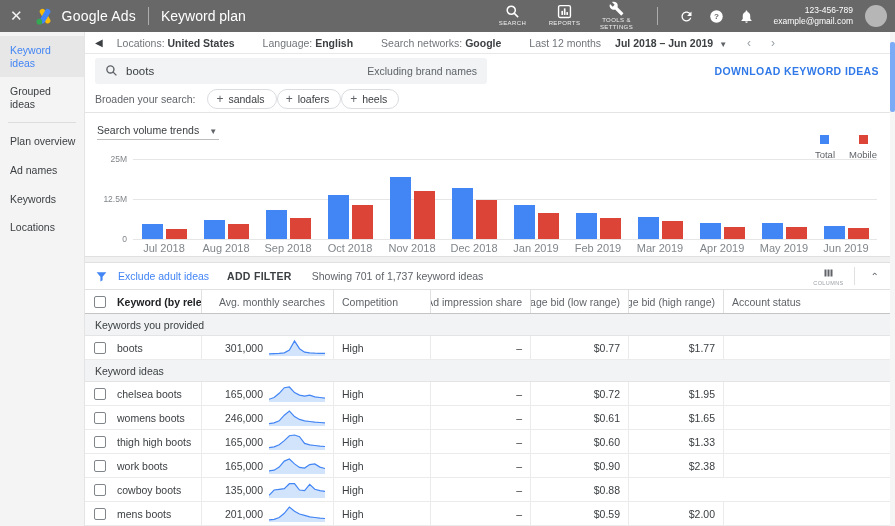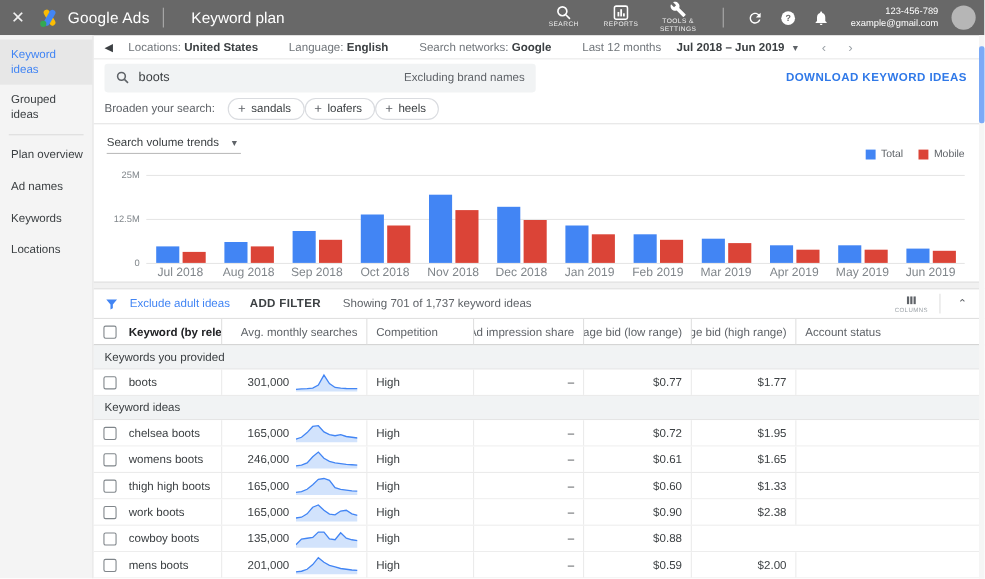--- a/index.html
+++ b/index.html
@@ -5,21 +5,21 @@
   * { box-sizing: border-box; margin: 0; padding: 0; }
   html,body { width:895px; height:526px; overflow:hidden; background:#fff;
     font-family:"Liberation Sans", Arial, sans-serif; color:#3c4043; }
 
   
   .appbar { height:32px; background:#686868; display:flex; align-items:center; color:#fff; padding:0 8px 0 10px; }
   .appbar .close-x { font-size:15px; color:#f1f1f1; cursor:pointer; margin-right:12px; }
   .brand { display:flex; align-items:center; gap:7px; }
   .brand-name { font-size:14px; color:#fff; letter-spacing:.2px; }
   .bar-divider { width:1px; height:18px; background:rgba(255,255,255,.45); margin:0 12px; }
-  .page-title { font-size:14px; color:#fff;margin-left:13px; }
+  .page-title { font-size:14px; color:#fff; }
   .appbar-right { margin-left:auto; display:flex; align-items:center; gap:4px; }
   .appbar-btn { display:flex; flex-direction:column; align-items:center; justify-content:center;
       width:48px; padding:2px 0; cursor:pointer; }
   .appbar-btn svg { display:block; }
   .appbar-btn .lbl { font-size:6px; letter-spacing:.4px; color:#f1f1f1; margin-top:1px; text-align:center; line-height:1.25; }
   .round-btn { width:26px; height:26px; display:flex; align-items:center; justify-content:center; cursor:pointer; }
   .account { text-align:right; font-size:8.5px; line-height:1.3; color:#fff; margin:0 8px 0 10px; white-space:nowrap; }
   .avatar { width:22px; height:22px; border-radius:50%; background:#b6b6b6; }
 
   
@@ -51,21 +51,21 @@
   .broaden-row { height:29px; display:flex; align-items:center; gap:8px; padding:0 10px; border-bottom:1px solid #e4e4e4; }
   .broaden-label { font-size:10.5px; color:#5f6368; margin-right:4px; }
   .chip { display:inline-flex; align-items:center; gap:5px; border:1px solid #dadce0; border-radius:12px; height:20px; padding:0 11px 0 8px; font-size:10.5px; color:#3c4043; cursor:pointer; background:#fff; }
   .chip .plus { font-size:12px; color:#5f6368; }
 
   
   .chart-section { position:relative; padding:7px 14px 2px 12px; }
   .chart-title { display:inline-block; font-size:10.5px; color:#3c4043; border-bottom:1px solid #bdbdbd; padding:0 2px 3px 0; cursor:pointer; }
   .chart-title .caret { margin-left:10px; }
   .legend { position:absolute; top:22px; right:18px; display:flex; gap:14px; align-items:center; }
-  .legend-item { display:flex; align-items:center; gap:5px; font-size:9.5px; color:#5f6368; }
+  .legend-item { display:flex; align-items:center; gap:5px; font-size:9.5px; color:#5f6368;flex-direction:column; }
   .legend-swatch { width:9px; height:9px; }
   .chart-wrap { margin:19px 4px 0 36px; position:relative; }
   .plot { position:relative; height:80px; }
   .gridline { position:absolute; left:0; right:0; height:1px; background:#e6e6e6; }
   .ytick { position:absolute; right:100%; transform:translateY(-50%); padding-right:6px; font-size:8.5px; color:#80868b; white-space:nowrap; }
   .bars { position:absolute; left:0; right:0; bottom:0; top:0; display:flex; }
   .bar-group { flex:1; display:flex; align-items:flex-end; justify-content:center; gap:3px; }
   .bar { width:21px; }
   .xlabels { display:flex; margin-top:3px; }
   .xlabels span { flex:1; text-align:center; font-size:11px; color:#80868b; }

